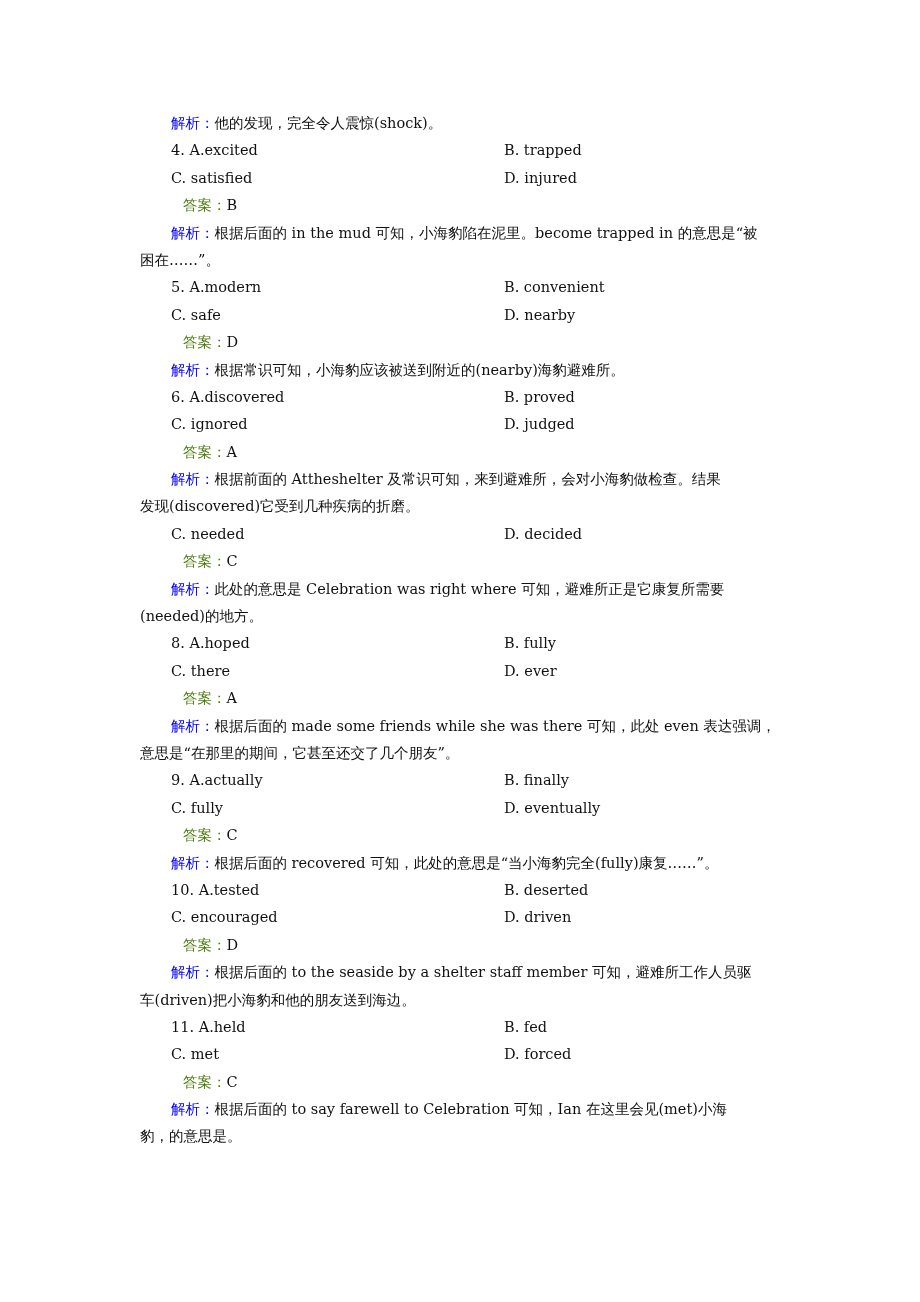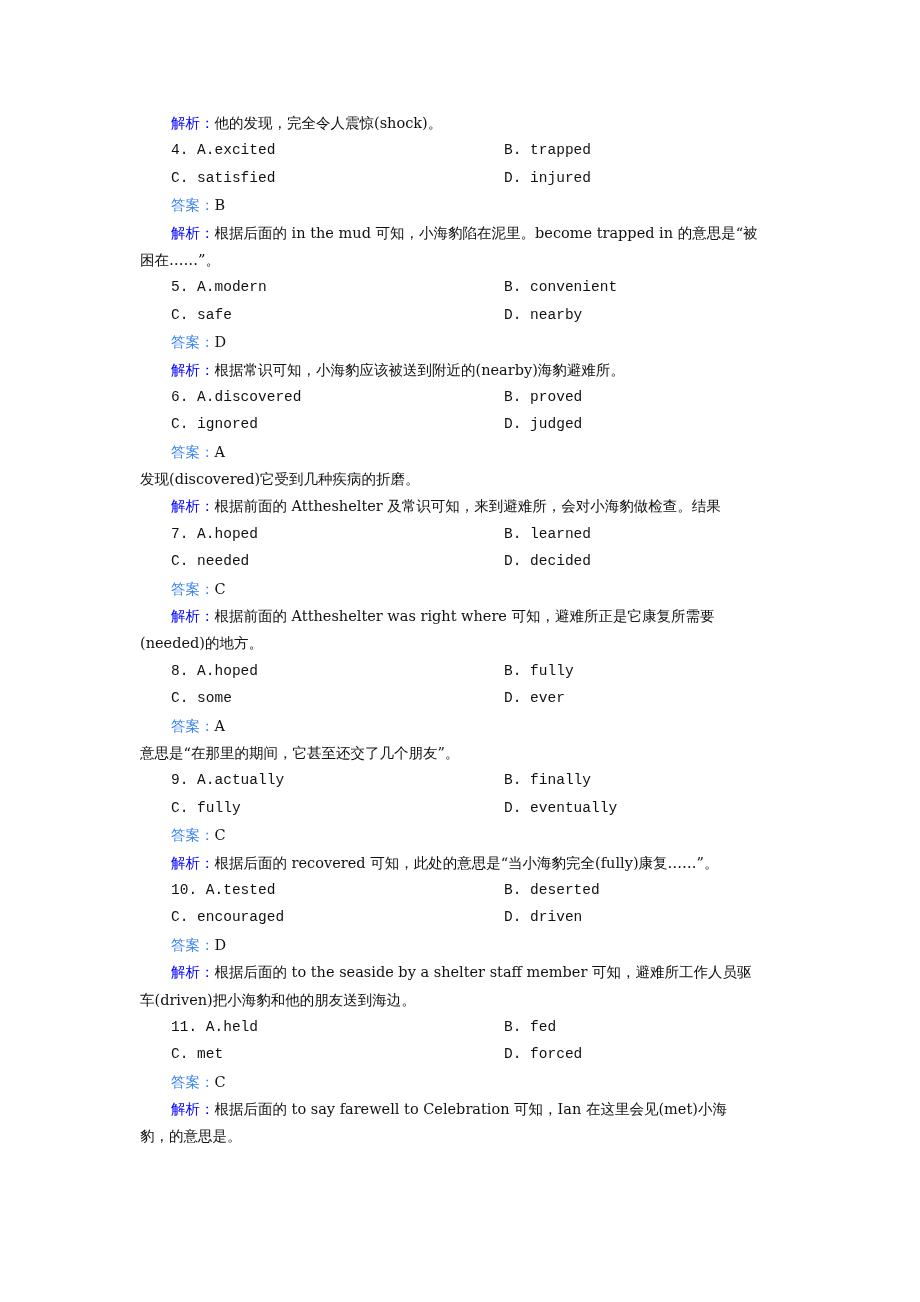--- a/index.html
+++ b/index.html
@@ -5,23 +5,23 @@
   html, body { margin: 0; padding: 0; background: #ffffff; }
   body {
     width: 920px; height: 1302px; position: relative; overflow: hidden;
     font-family: "DejaVu Serif", "Liberation Serif", serif;
     color: #111111;
     font-size: 14.5px;
   }
   .page { position: absolute; left: 140px; top: 110px; width: 660px; }
   .line { height: 27.4px; line-height: 27.4px; white-space: nowrap; }
   .indent { padding-left: 31px; }
-  .opt-row { position: relative; font-family: Liberation Mono, monospace; }
+  .opt-row { position: relative; }
   .opt-right { position: absolute; left: 364px; top: 0; }
-  .answer-label { color: #3b82f6; }
+  .answer-label { color: #4d7c0f; margin-left: 12px; }
   .analysis-label { color: #0000ff; font-family: Liberation Mono, monospace; }
 </style>
 </head>
 <body>
 
 <div class="page">
 
   <div class="line indent">
     <span class="analysis-label">解析：</span><span>他的发现，完全令人震惊(shock)。</span>
   </div>
@@ -71,58 +71,54 @@
       <span class="opt-right">B. proved</span>
     </div>
     <div class="line indent opt-row">
       <span>C. ignored</span>
       <span class="opt-right">D. judged</span>
     </div>
     <div class="line indent">
       <span class="answer-label">答案：</span><span>A</span>
     </div>
     <div class="analysis">
+          <div class="line indent"><span class="analysis-label">解析：</span><span>根据前面的 Attheshelter 及常识可知，来到避难所，会对小海豹做检查。结果</span></div>
           <div class="line"><span>发现(discovered)它受到几种疾病的折磨。</span></div>
-          <div class="line indent"><span class="analysis-label">解析：</span><span>根据前面的 Attheshelter 及常识可知，来到避难所，会对小海豹做检查。结果</span></div>
         </div>
   </div>
 
   <div class="question">
-    <div class="line indent opt-row">
-      <span>7. </span>
-      <span>A.hoped</span>
-      <span class="opt-right">B. learned</span>
-    </div>
     <div class="line indent opt-row">
       <span>C. needed</span>
       <span class="opt-right">D. decided</span>
     </div>
     <div class="line indent">
       <span class="answer-label">答案：</span><span>C</span>
     </div>
     <div class="analysis">
-          <div class="line indent"><span class="analysis-label">解析：</span><span>根据前面的 Attheshelter was right where 可知，避难所正是它康复所需要</span></div>
+          <div class="line indent"><span class="analysis-label">解析：</span><span>此处的意思是 Celebration was right where 可知，避难所正是它康复所需要</span></div>
           <div class="line"><span>(needed)的地方。</span></div>
         </div>
   </div>
 
   <div class="question">
     <div class="line indent opt-row">
       <span>8. </span>
       <span>A.hoped</span>
       <span class="opt-right">B. fully</span>
     </div>
     <div class="line indent opt-row">
-      <span>C. some</span>
+      <span>C. there</span>
       <span class="opt-right">D. ever</span>
     </div>
     <div class="line indent">
       <span class="answer-label">答案：</span><span>A</span>
     </div>
     <div class="analysis">
+          <div class="line indent"><span class="analysis-label">解析：</span><span>根据后面的 made some friends while she was there 可知，此处 even 表达强调，</span></div>
           <div class="line"><span>意思是“在那里的期间，它甚至还交了几个朋友”。</span></div>
         </div>
   </div>
 
   <div class="question">
     <div class="line indent opt-row">
       <span>9. </span>
       <span>A.actually</span>
       <span class="opt-right">B. finally</span>
     </div>

